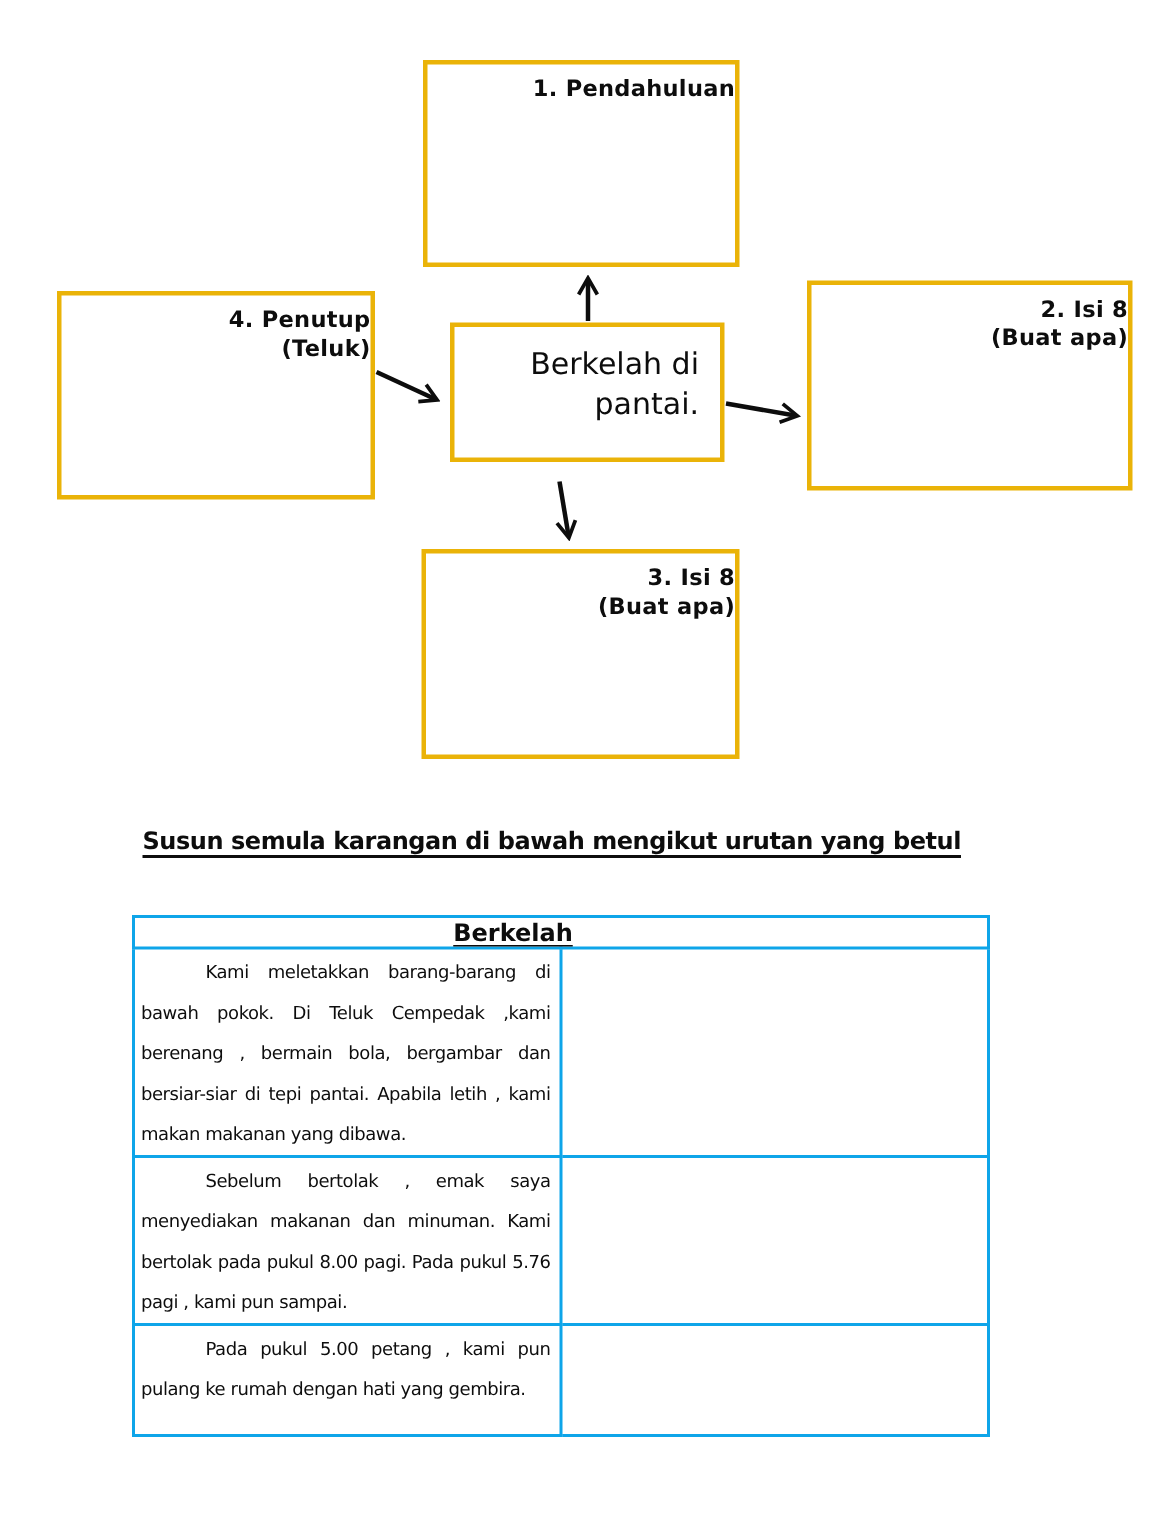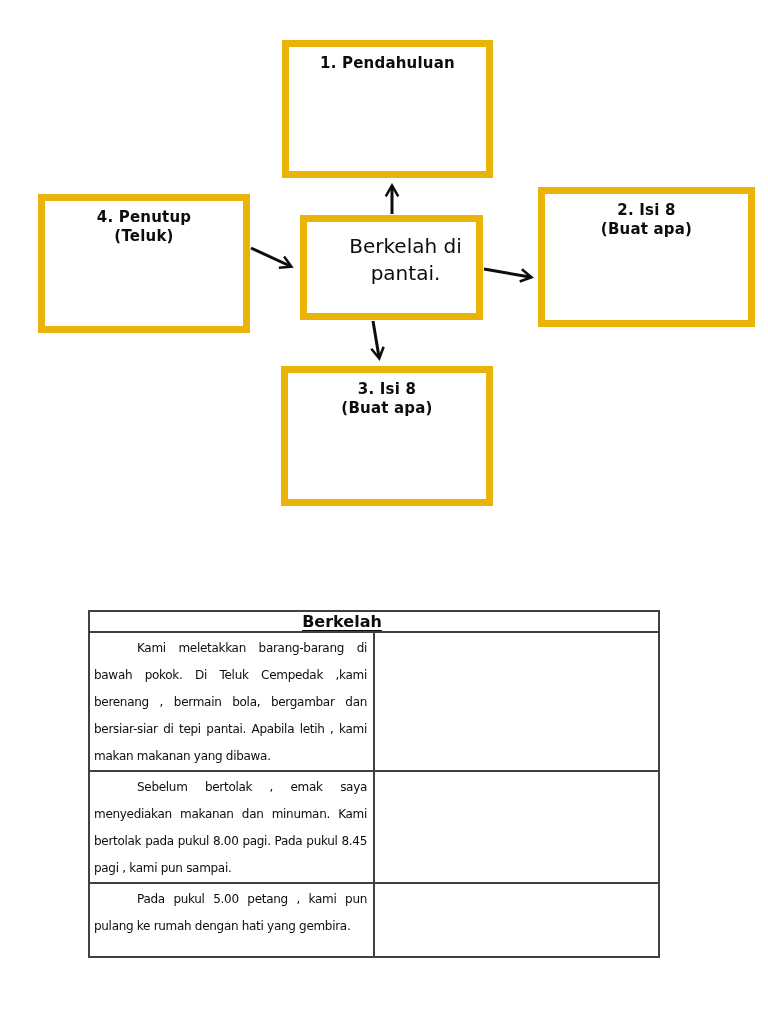--- a/index.html
+++ b/index.html
@@ -3,47 +3,47 @@
 <meta charset="utf-8">
 <style>
   * { margin:0; padding:0; box-sizing:border-box; }
   body { background:#e9e9e9; font-family:"DejaVu Sans","Liberation Sans",sans-serif; }
   .page {
     position:relative; width:768px; height:1024px; background:#ffffff;
     overflow:hidden; color:#0d0d0d;
   }
   
   .box {
-    position:absolute; background:#fff; border:7px solid #eab308;
-    text-align:center;
+    position:absolute; background:#fff; border:3px solid #eab308;
+    text-align:right;
   }
   .box .lbl {
     font-size:15px; font-weight:bold; line-height:19px; padding-top:7px;
     letter-spacing:0.2px;
   }
   #box-top    { left:282px; top:40px;  width:211px; height:138px; }
   #box-left   { left:38px;  top:194px; width:212px; height:139px; }
   #box-right  { left:538px; top:187px; width:217px; height:140px; }
   #box-bottom { left:281px; top:366px; width:212px; height:140px; }
-  #box-center { left:300px; top:215px; width:183px; height:105px;padding-left:28px; }
+  #box-center { left:300px; top:215px; width:183px; height:93px;padding-left:28px; }
   #box-center .center-lbl {
     font-size:20px; line-height:27px; padding:11px 14px 0; font-weight:normal;
   }
   .arrows { position:absolute; left:0; top:0; pointer-events:none; }
   
   .instruction {
     position:absolute; left:95px; top:551px; width:560px;
     font-size:16px; font-weight:bold; letter-spacing:-0.3px;
     text-decoration:underline; text-underline-offset:4px;
     text-decoration-thickness:2px;
   }
   
   .tbl-wrap { position:absolute; left:88px; top:610px; width:572px; }
   table.sheet { border-collapse:collapse; table-layout:fixed; width:572px; }
-  table.sheet td { border:2px solid #404040; vertical-align:top; }
+  table.sheet td { border:2px solid #0ea5e9; vertical-align:top; }
   td.hdr {
     height:21px; text-align:center; font-weight:bold; font-size:16px;
     line-height:19px; text-decoration:underline; text-underline-offset:3px;
     padding-right:64px;
   }
   td.passage {
     width:499px; font-size:12px; line-height:27px; text-align:justify;
     text-indent:43px; padding:2px 6px 0 4px; letter-spacing:-0.3px;
   }
   td.answer { width:73px; }
@@ -93,33 +93,34 @@
         <div>4. Penutup</div>
         <div>(Teluk)</div>
       </div>
     </div>
 
     <div class="box" id="box-center">
       <div class="center-lbl">Berkelah di pantai.</div>
     </div>
   </div>
 
+  <div class="instruction">Susun semula karangan di bawah mengikut urutan yang betul</div>
 
   <div class="tbl-wrap">
     <table class="sheet">
       <tbody>
           <tr>
         <td class="hdr" colspan="2">Berkelah</td>
       </tr>
       <tr class="r1">
         <td class="passage">Kami meletakkan barang-barang di bawah pokok. Di Teluk Cempedak ,kami berenang , bermain bola, bergambar dan bersiar-siar di tepi pantai. Apabila letih , kami makan makanan yang dibawa.</td>
         <td class="answer"></td>
       </tr>
       <tr class="r2">
-        <td class="passage">Sebelum bertolak , emak saya menyediakan makanan dan minuman. Kami bertolak pada pukul 8.00 pagi. Pada pukul 8.45 pagi , kami pun sampai.</td>
+        <td class="passage">Sebelum bertolak , emak saya menyediakan makanan dan minuman. Kami bertolak pada pukul 8.00 pagi. Pada pukul 5.76 pagi , kami pun sampai.</td>
         <td class="answer"></td>
       </tr>
       <tr class="r3">
         <td class="passage">Pada pukul 5.00 petang , kami pun pulang ke rumah dengan hati yang gembira.</td>
         <td class="answer"></td>
       </tr>
 
     </tbody>
       </table>
   </div>

